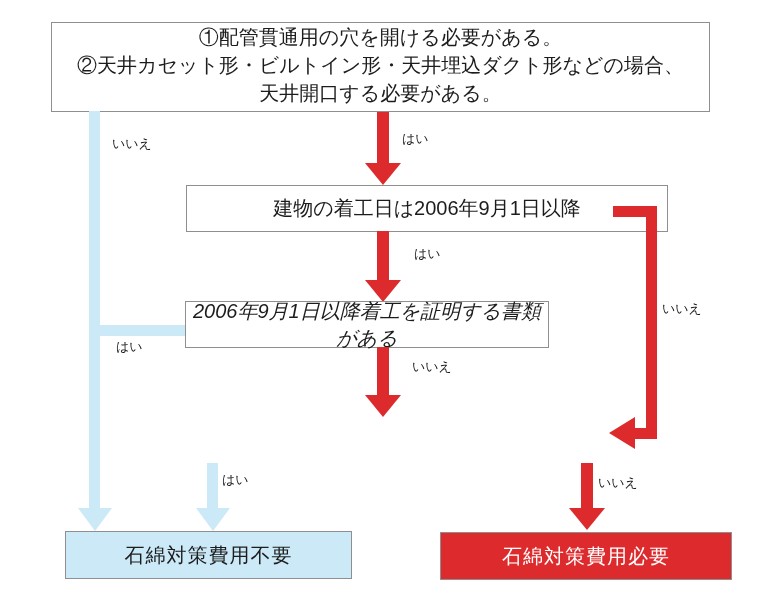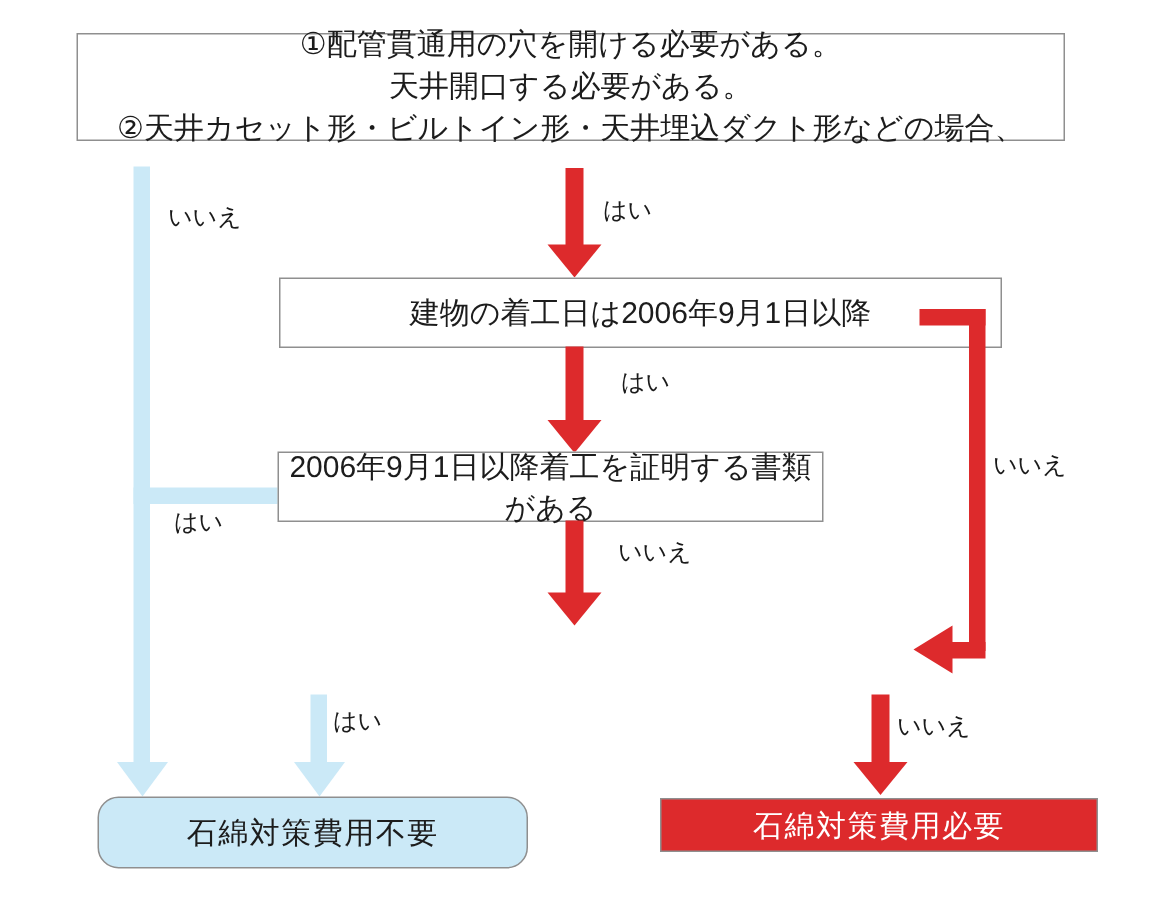--- a/index.html
+++ b/index.html
@@ -23,26 +23,26 @@
   .node-box {
     position: absolute;
     border: 1.5px solid var(--box-border);
     background: #ffffff;
     display: flex;
     align-items: center;
     justify-content: center;
     text-align: center;
     font-size: 20px;
   }
-  #start-box { left: 51px; top: 22px; width: 659px; height: 72px; flex-direction: column; line-height: 28px; }
+  #start-box { left: 51px; top: 22px; width: 659px; height: 90px; flex-direction: column; line-height: 28px; font-family: Liberation Mono, monospace; }
   #d1 { left: 186px; top: 185px; width: 482px; height: 47px; }
-  #d2 { left: 185px; top: 301px; width: 364px; height: 47px; }
+  #d2 { left: 185px; top: 301px; width: 364px; height: 47px; font-style: italic; }
   #d3 { left: 187px; top: 417px; width: 421px; height: 47px; }
-  #res-no  { left: 65px;  top: 531px; width: 287px; height: 48px; background: var(--light-blue); letter-spacing: 1px; border-radius: 14px; }
-  #res-yes { left: 440px; top: 532px; width: 292px; height: 36px; background: var(--red); color: #ffffff; letter-spacing: 1px; }
+  #res-no  { left: 65px;  top: 531px; width: 287px; height: 48px; background: var(--light-blue); letter-spacing: 1px; }
+  #res-yes { left: 440px; top: 532px; width: 292px; height: 48px; background: var(--red); color: #ffffff; letter-spacing: 1px; }
 
   
   .seg-red  { position: absolute; background: var(--red); }
   .seg-blue { position: absolute; background: var(--light-blue); }
 
   #blue-v        { left: 89px;  top: 111px; width: 11px; height: 398px; }
   #blue-h        { left: 89px;  top: 325px; width: 97px; height: 11px; }
   #blue-b-shaft  { left: 207px; top: 463px; width: 11px; height: 46px; }
 
   #redA-shaft { left: 377px; top: 112px; width: 12px; height: 52px; }
@@ -64,42 +64,42 @@
   #redB-head   { left: 365px; top: 280px; }
   #redC-head   { left: 365px; top: 395px; }
   #red-b-head  { left: 569px; top: 508px; }
   #red-r-head  { left: 609px; top: 417px; }
   #blue-v-head { left: 78px;  top: 508px; }
   #blue-b-head { left: 196px; top: 508px; }
 
   
   .edge-label {
     position: absolute;
-    font-size: 16px;
+    font-size: 13px;
     color: #1a1a1a;
     white-space: nowrap;
   }
   #lbl-no-left    { left: 112px; top: 135px; }
   #lbl-yes-1      { left: 402px; top: 130px; }
   #lbl-yes-2      { left: 414px; top: 245px; }
   #lbl-yes-left   { left: 116px; top: 338px; }
   #lbl-no-center  { left: 412px; top: 358px; }
   #lbl-no-right   { left: 662px; top: 300px; }
   #lbl-yes-bottom { left: 222px; top: 471px; }
   #lbl-no-bottom  { left: 598px; top: 474px; }
 </style>
 </head>
 <body>
 
 <div class="canvas">
 
   <div class="node-box" id="start-box">
     <div>①配管貫通用の穴を開ける必要がある。</div>
+    <div>②天井カセット形・ビルトイン形・天井埋込ダクト形などの場合、</div>
     <div>天井開口する必要がある。</div>
-    <div>②天井カセット形・ビルトイン形・天井埋込ダクト形などの場合、</div>
   </div>
 
   <div class="seg-blue" id="blue-v"></div>
   <div class="head head-down-blue" id="blue-v-head"></div>
 
   <div class="seg-blue" id="blue-h"></div>
 
   <div class="seg-red" id="redA-shaft"></div>
   <div class="head head-down-red" id="redA-head"></div>
 

